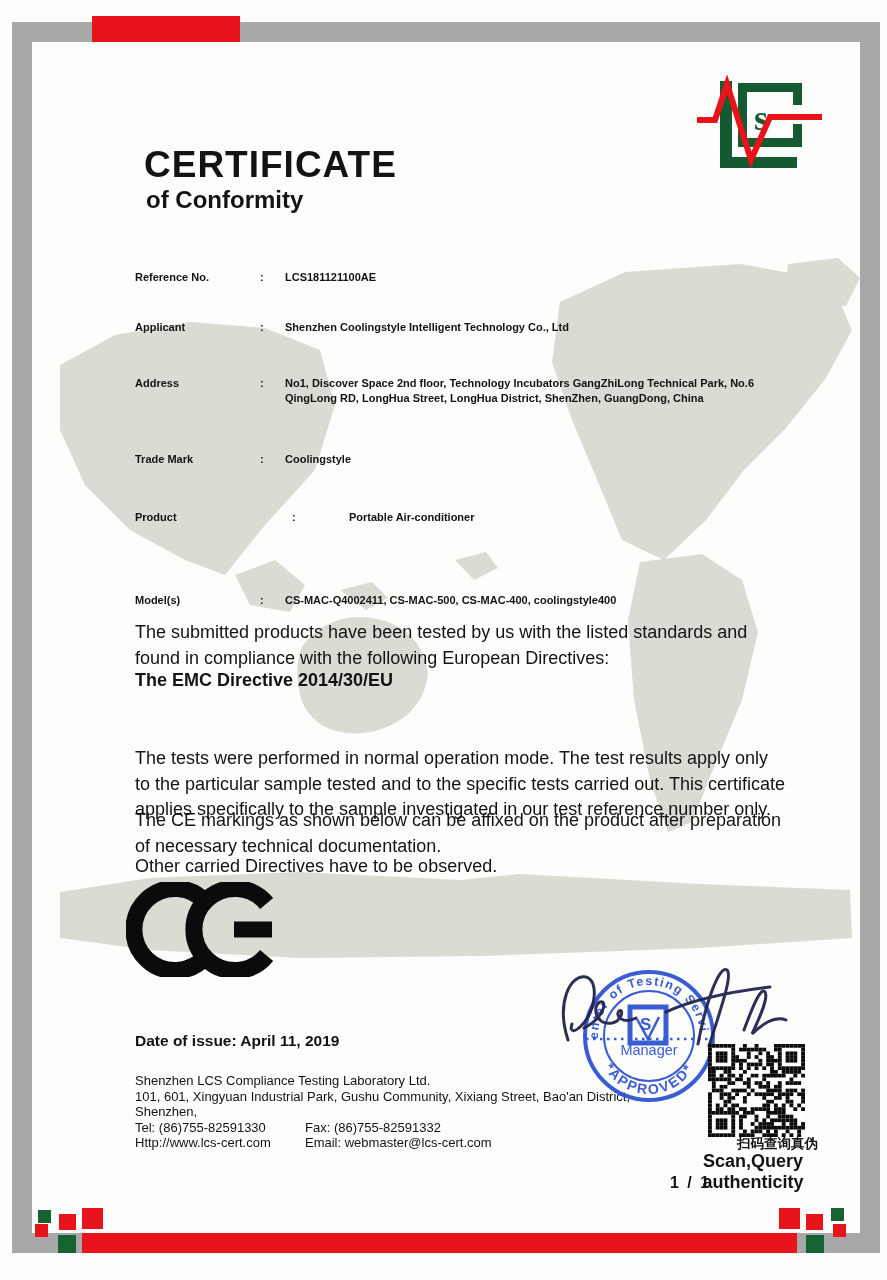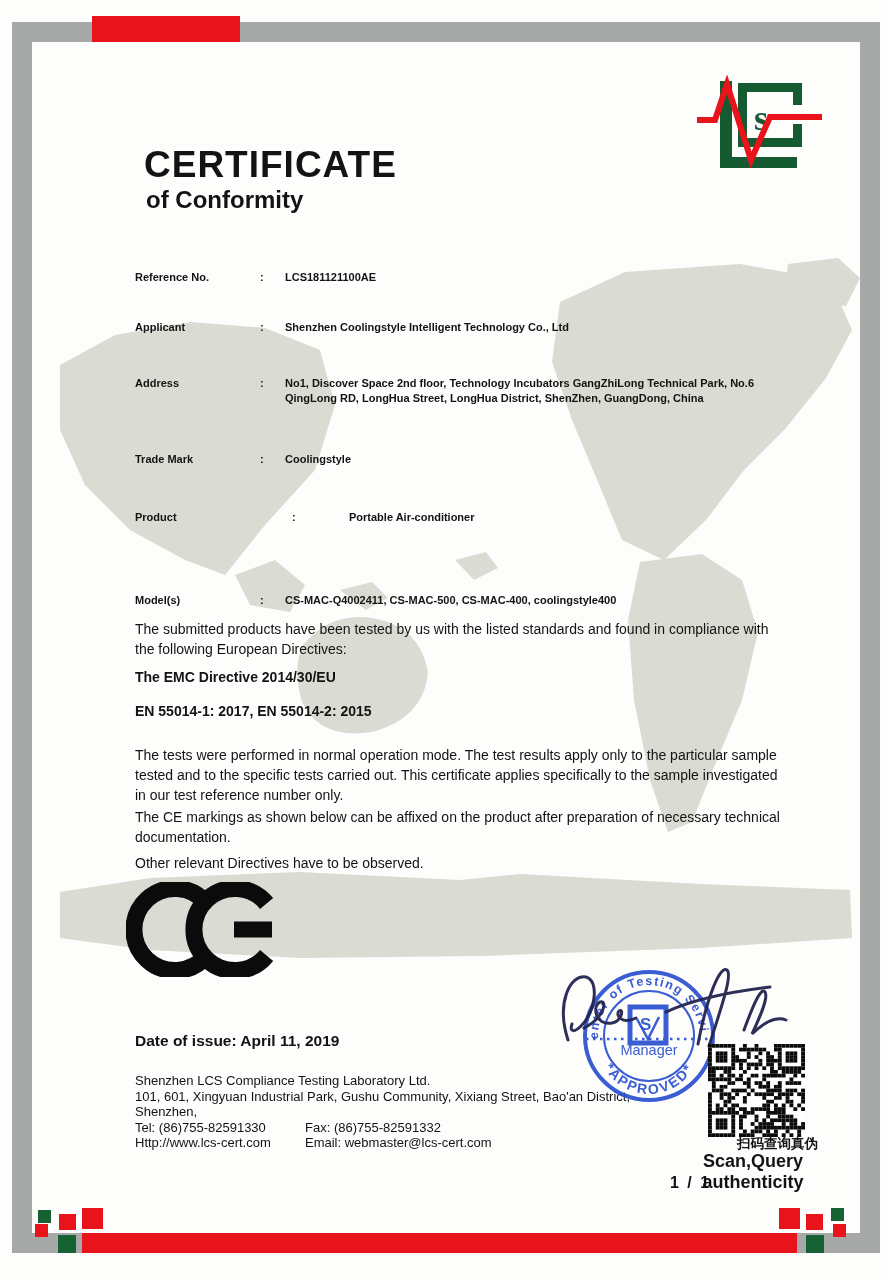--- a/index.html
+++ b/index.html
@@ -14,21 +14,21 @@
   .deco-green{background:#176233;z-index:7;}
   
   .title-main{left:144px;top:144px;font-size:37px;font-weight:bold;letter-spacing:1px;z-index:2;}
   .title-sub{left:146px;top:186px;font-size:24px;font-weight:bold;z-index:2;}
   
   .frow{left:135px;width:645px;z-index:2;display:flex;font-size:11px;font-weight:bold;line-height:1.38;}
   .frow .lab{width:125px;flex:0 0 125px;}
   .frow .sep{width:25px;flex:0 0 25px;}
   .frow .val{width:495px;}
   
-  .para{left:135px;width:650px;z-index:2;font-size:14px;line-height:1.42;font-weight:400;}
+  .para{left:135px;width:650px;z-index:2;font-size:18px;line-height:1.42;font-weight:400;}
   .bold{font-weight:bold;}
   
   .footer{left:135px;top:1073px;width:560px;z-index:2;font-size:13px;line-height:1.2;}
   .footer .frw{display:flex;align-items:center;}
   .footer .c1{width:170px;flex:0 0 170px;}
   .pageno{left:670px;top:1174px;font-size:16px;font-weight:bold;letter-spacing:2px;z-index:2;text-align:right;}
   
   .qrbox{left:708px;top:1044px;width:97px;height:93px;background:#fff;z-index:5;}
   .qrcap1{left:688px;top:1135px;width:130px;text-align:right;font-size:13.5px;font-weight:bold;z-index:5;}
   .qrcap2{left:672px;top:1151px;width:162px;text-align:center;font-size:18px;font-weight:bold;z-index:5;}
@@ -124,24 +124,23 @@
     <span class="val">Portable Air-conditioner</span>
   </div>
   <div class="abs frow" style="top:562px;margin-top:31px;">
     <span class="lab">Model(s)</span>
     <span class="sep">:</span>
     <span class="val">CS-MAC-Q4002411, CS-MAC-500, CS-MAC-400, coolingstyle400</span>
   </div>
 
   <div class="abs para" style="top:620px;">The submitted products have been tested by us with the listed standards and found in compliance with the following European Directives:</div>
   <div class="abs para bold" style="top:668px;">The EMC Directive 2014/30/EU</div>
-  <div class="abs para bold" style="top:702px;">EN 55014-1: 2017, EN 55014-2: 2015</div>
   <div class="abs para" style="top:746px;">The tests were performed in normal operation mode. The test results apply only to the particular sample tested and to the specific tests carried out. This certificate applies specifically to the sample investigated in our test reference number only.</div>
   <div class="abs para" style="top:808px;">The CE markings as shown below can be affixed on the product after preparation of necessary technical documentation.</div>
-  <div class="abs para" style="top:854px;">Other relevant Directives have to be observed.</div>
+  <div class="abs para" style="top:854px;">Other carried Directives have to be observed.</div>
 
   <svg class="abs ce" style="left:126px;top:882px;" width="150" height="95" viewBox="0 0 150 95">
     <g fill="none" stroke="#0b0b0b" stroke-width="17">
       <path d="M 80.6,21.5 A 41,41 0 1 0 80.6,73.5"></path>
       <path d="M 140.6,21.5 A 41,41 0 1 0 140.6,73.5"></path>
     </g>
     <rect x="108" y="39.5" width="38" height="16" fill="#0b0b0b"></rect>
   </svg>
 
   <div class="abs dateline">Date of issue: April 11, 2019</div>

